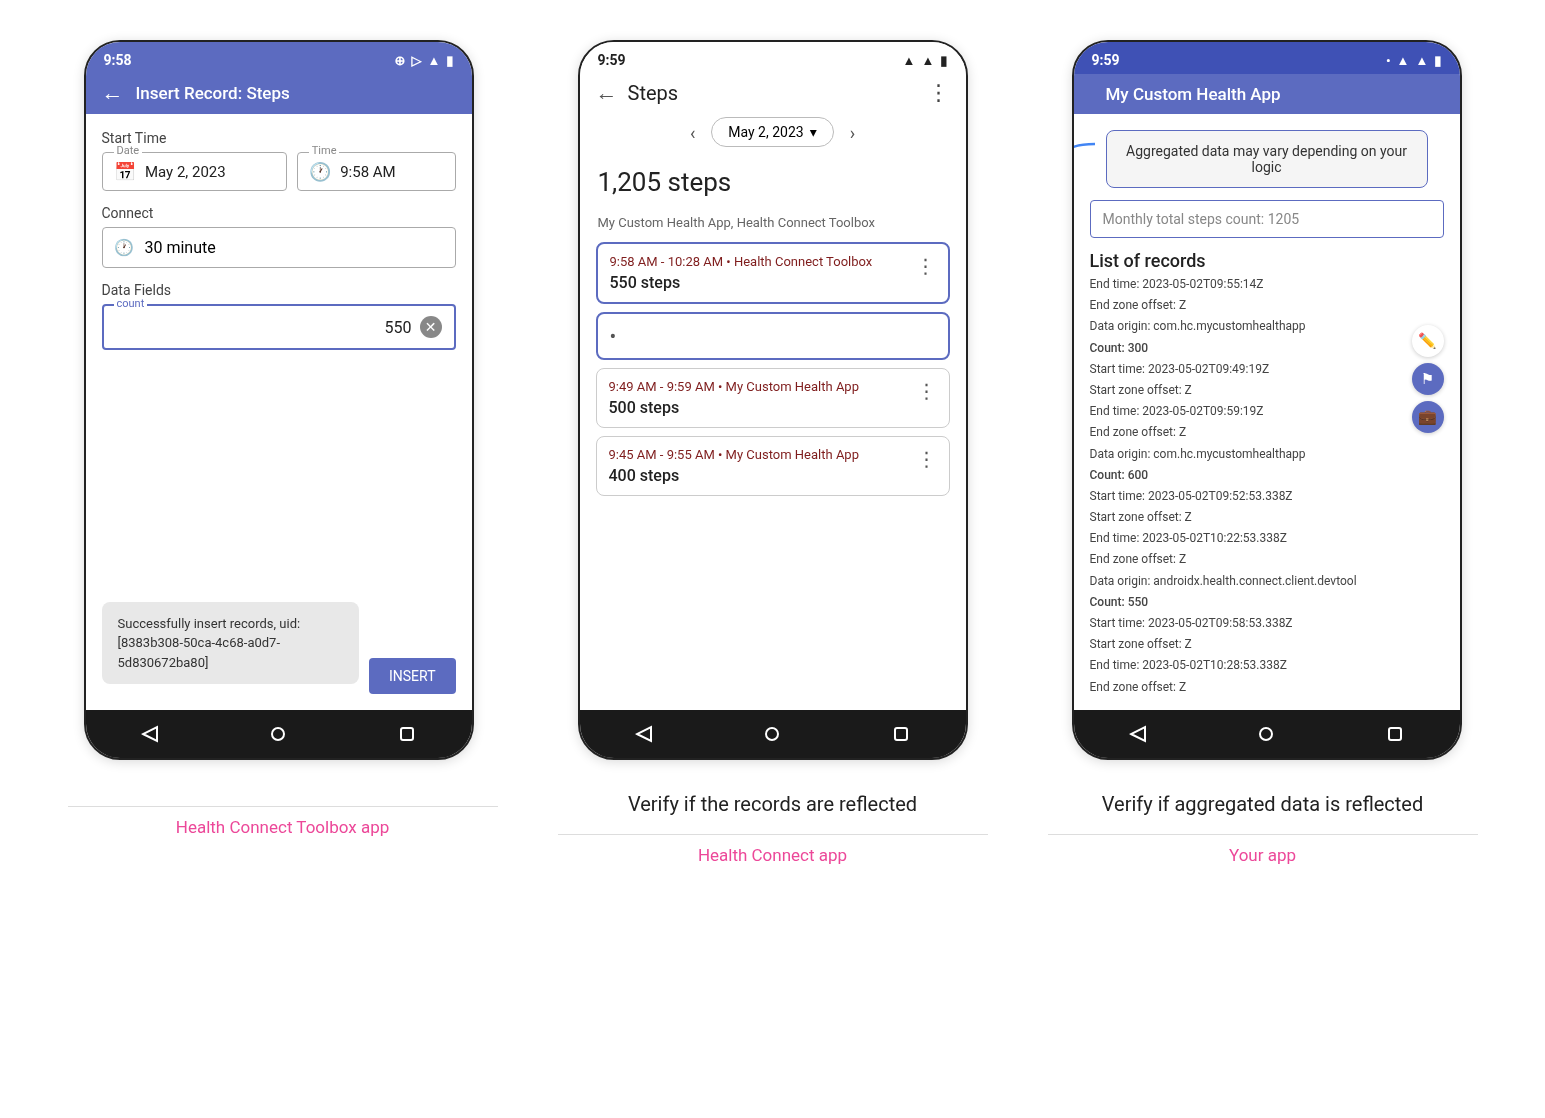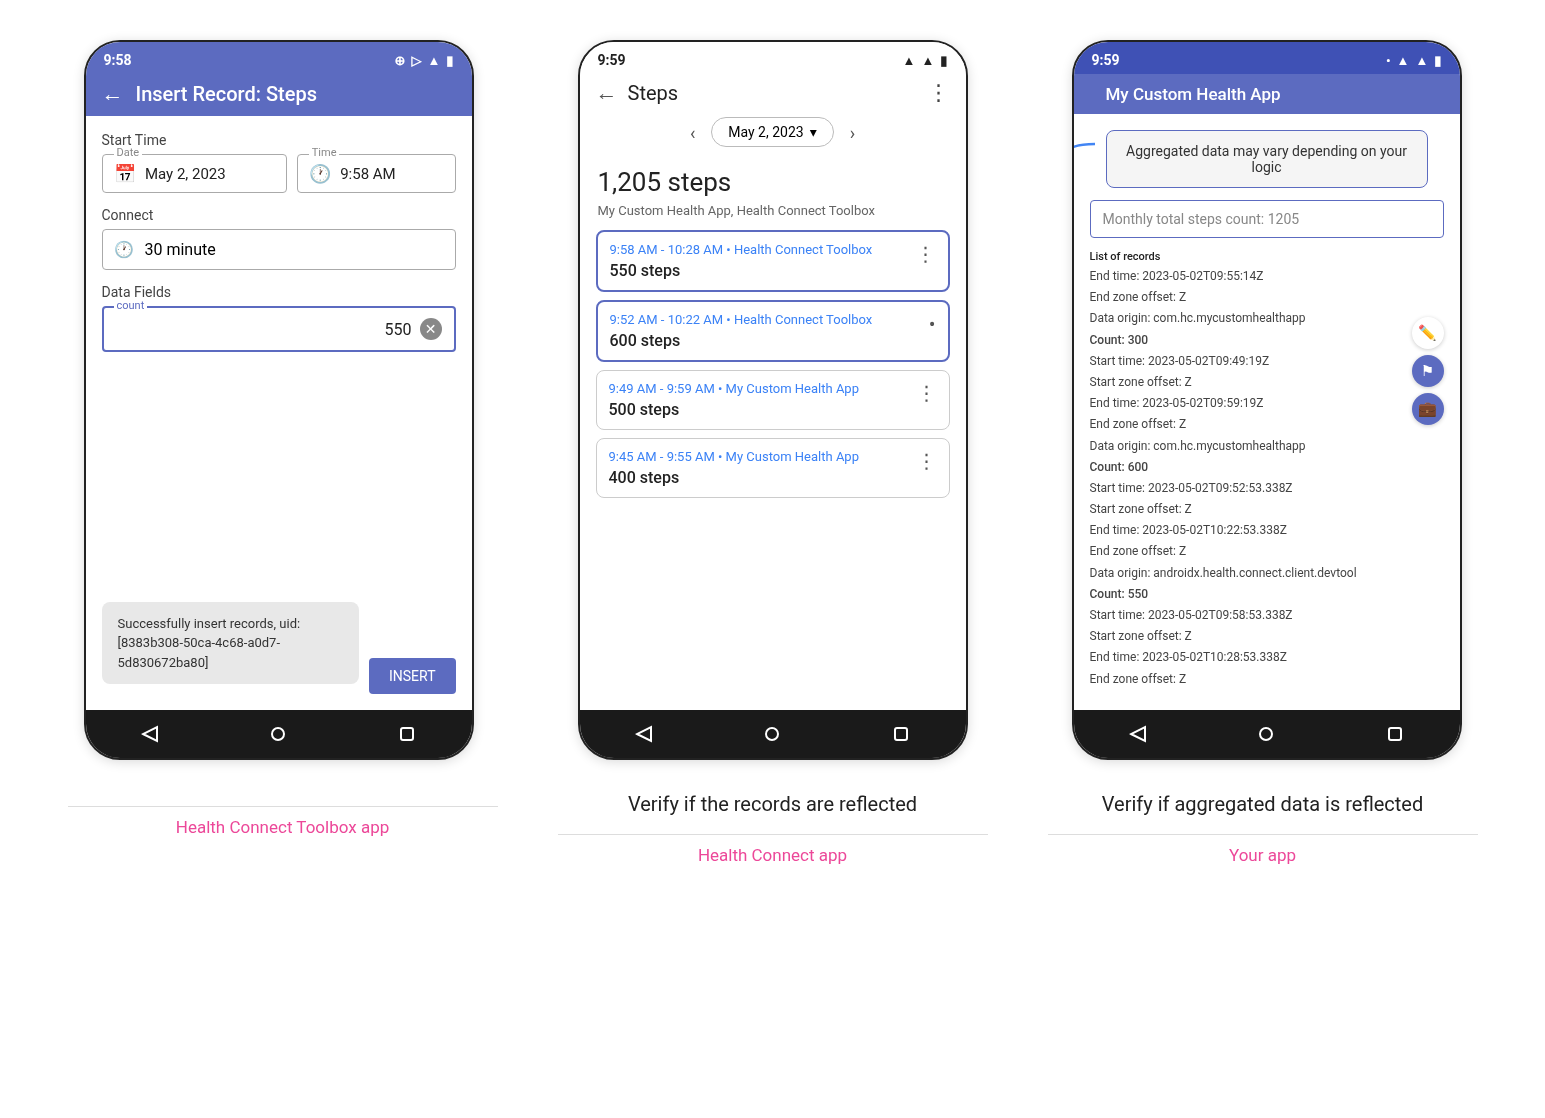--- a/index.html
+++ b/index.html
@@ -68,21 +68,21 @@
       gap: 12px;
     }
     .back-arrow {
       color: #fff;
       font-size: 22px;
       cursor: pointer;
       line-height: 1;
     }
     .phone1-title {
       color: #fff;
-      font-size: 20px;
+      font-size: 17px;
       font-weight: 500;
     }
     .phone1-body {
       background: #fff;
       flex: 1;
       padding: 16px;
       display: flex;
       flex-direction: column;
       gap: 14px;
       overflow: hidden;
@@ -213,40 +213,40 @@
       display: flex;
       align-items: center;
       gap: 6px;
       cursor: pointer;
     }
     .nav-arrow { font-size: 18px; color: #555; cursor: pointer; }
     .steps-summary {
       padding: 12px 18px 4px 18px;
     }
     .steps-count { font-size: 26px; font-weight: 400; color: #222; }
-    .steps-source { font-size: 13px; color: #666; margin-top: 6px; }
+    .steps-source { font-size: 13px; color: #666; margin-top: 18px; }
     .steps-body {
       flex: 1;
       overflow: hidden;
       padding: 8px 16px;
       display: flex;
       flex-direction: column;
       gap: 8px;
     }
     .step-record {
       border: 1px solid #ccc;
       border-radius: 8px;
       padding: 10px 12px;
       display: flex;
       justify-content: space-between;
       align-items: flex-start;
       background: #fff;
     }
     .step-record.highlighted { border: 2px solid #5c6bc0; }
-    .step-record-info .time-range { font-size: 13px; color: #3b82f6; }
+    .step-record-info .time-range { font-size: 13px; color: #7f1d1d; }
     .step-record-info .steps-val { font-size: 16px; font-weight: 500; color: #222; margin-top: 4px; }
     .step-record-menu { font-size: 20px; color: #555; }
     
     .phone3-status { background: #3f51b5; color: #fff; }
     .phone3-app-bar {
       background: #5c6bc0;
       padding: 10px 32px;
       color: #fff;
       font-size: 17px;
       font-weight: 500;
@@ -266,21 +266,21 @@
       margin: 4px 16px 8px 16px;
       border: 1.5px solid #5c6bc0;
       border-radius: 4px;
       padding: 10px 12px;
       font-size: 14px;
       color: #888;
       background: #fff;
     }
     .list-title {
       padding: 4px 16px 4px 16px;
-      font-size: 11px;
+      font-size: 18px;
       font-weight: 500;
       color: #222;
     }
     .records-list {
       flex: 1;
       overflow: hidden;
       padding: 0 16px;
       display: flex;
       flex-direction: column;
       gap: 2px;
@@ -480,24 +480,20 @@
 
         <div class="steps-body">
           <div class="step-record highlighted">
             <div class="step-record-info">
               <div class="time-range">9:58 AM - 10:28 AM • Health Connect Toolbox</div>
               <div class="steps-val">550 steps</div>
             </div>
             <span class="step-record-menu">⋮</span>
           </div>
           <div class="step-record highlighted">
-            <div class="step-record-info">
-              <div class="time-range">9:52 AM - 10:22 AM • Health Connect Toolbox</div>
-              <div class="steps-val">600 steps</div>
-            </div>
             <span class="step-record-menu">•</span>
           </div>
           <div class="step-record">
             <div class="step-record-info">
               <div class="time-range">9:49 AM - 9:59 AM • My Custom Health App</div>
               <div class="steps-val">500 steps</div>
             </div>
             <span class="step-record-menu">⋮</span>
           </div>
           <div class="step-record">

